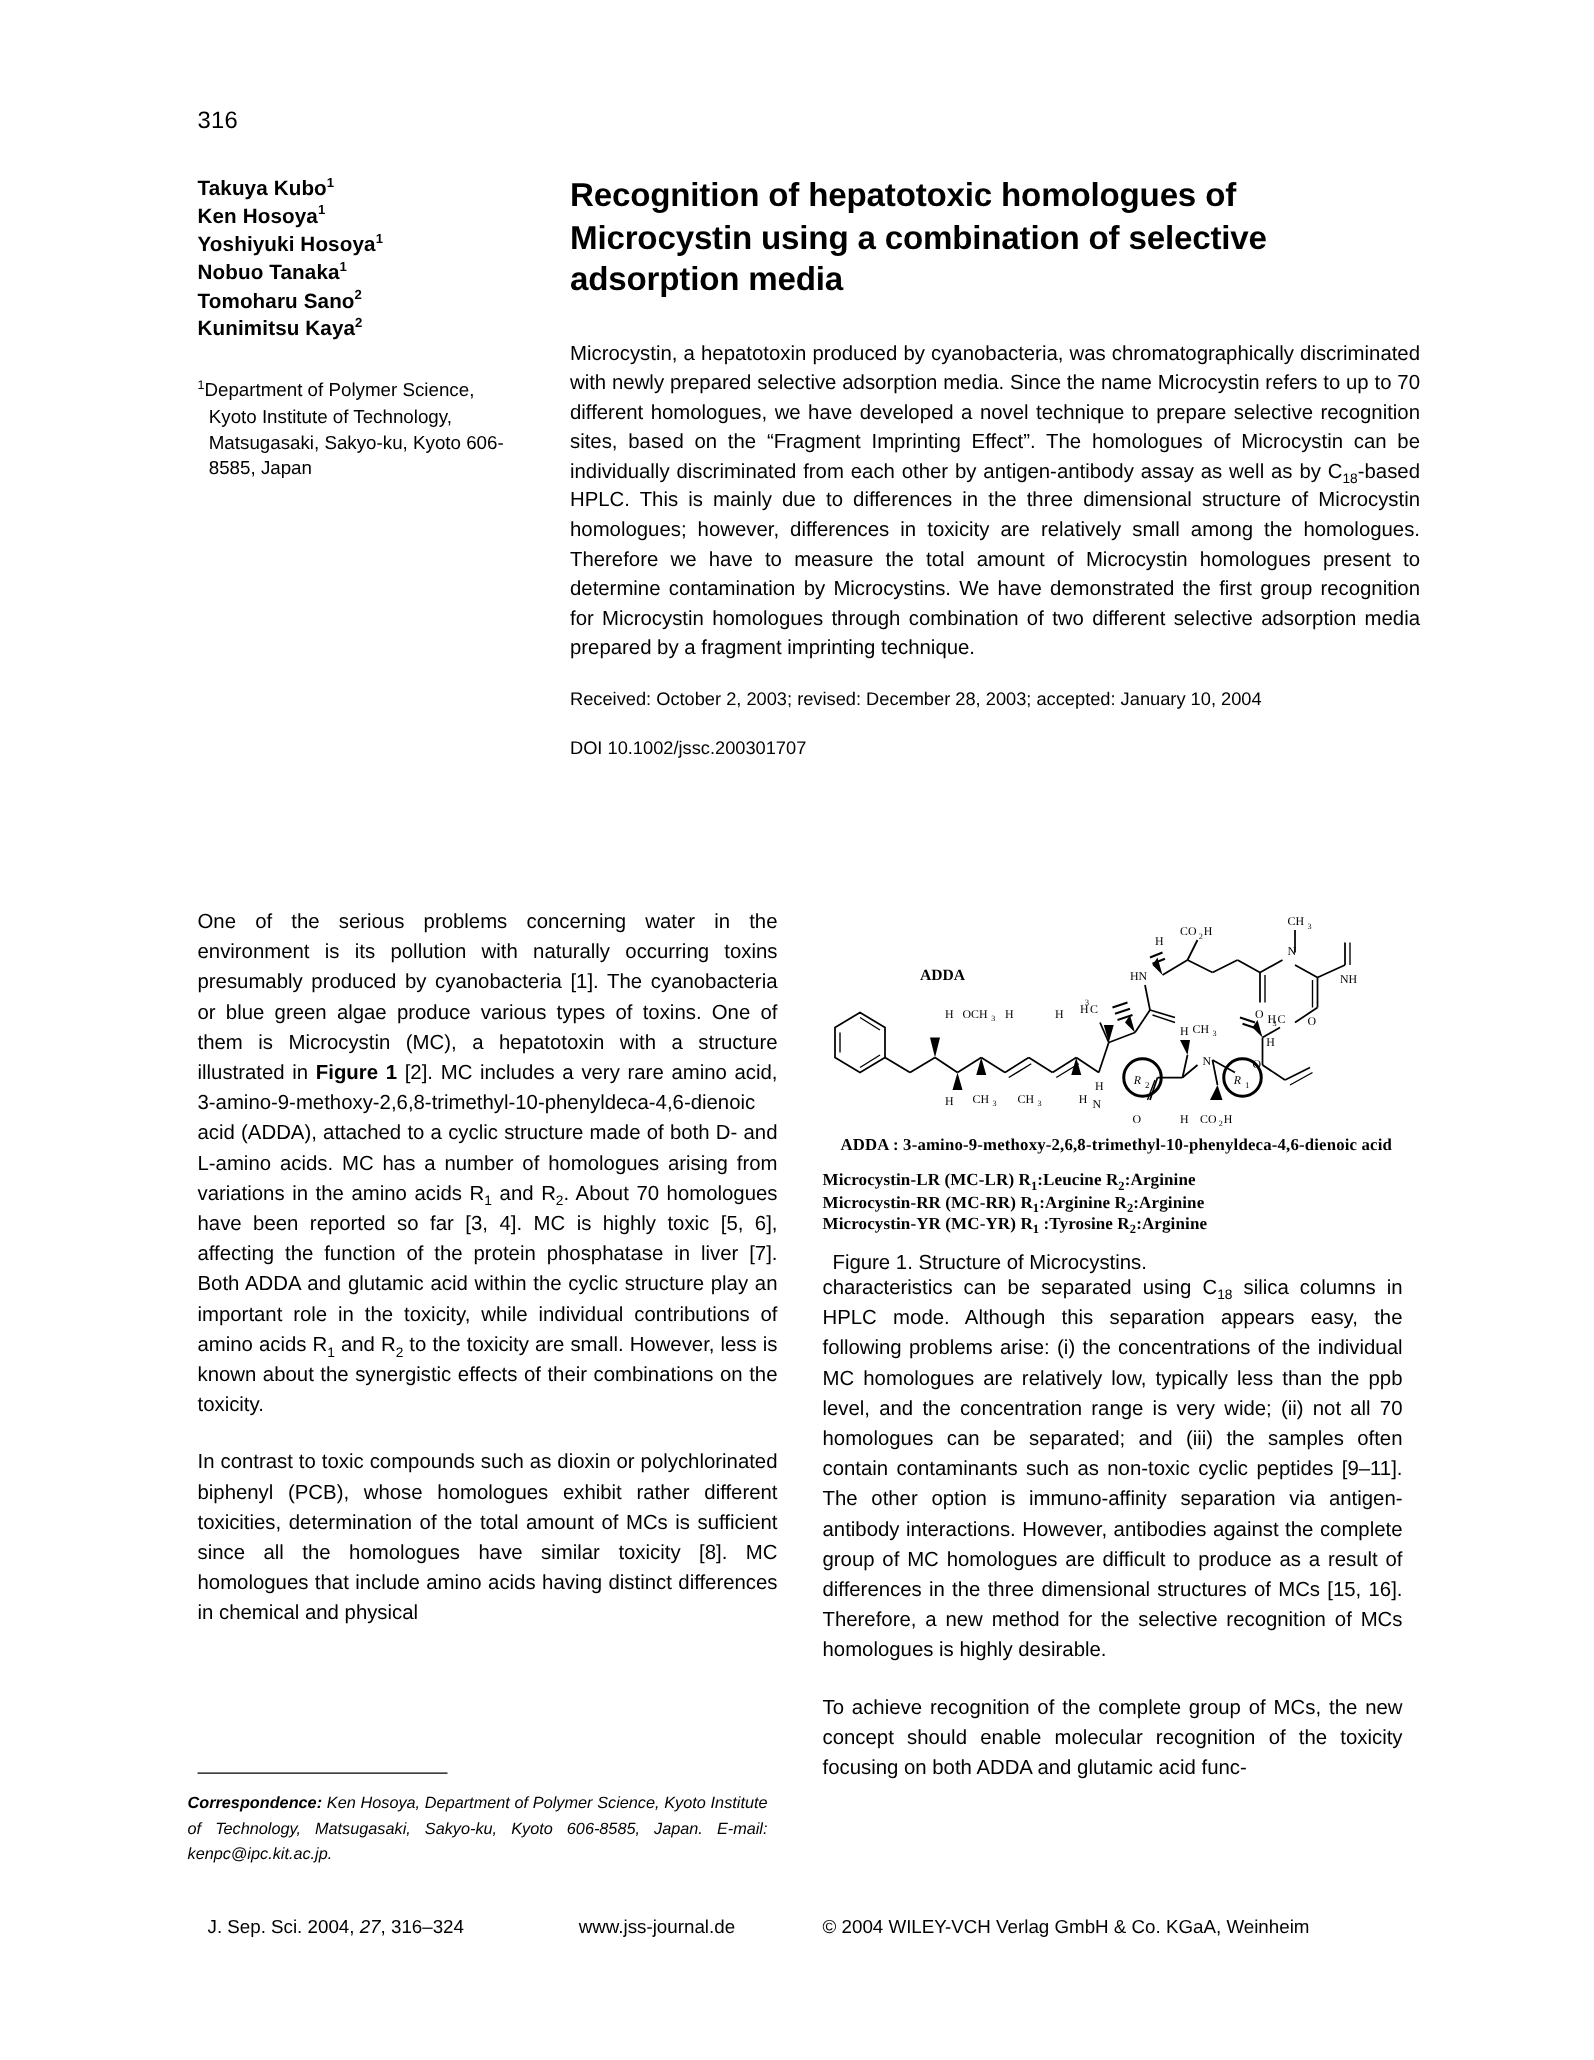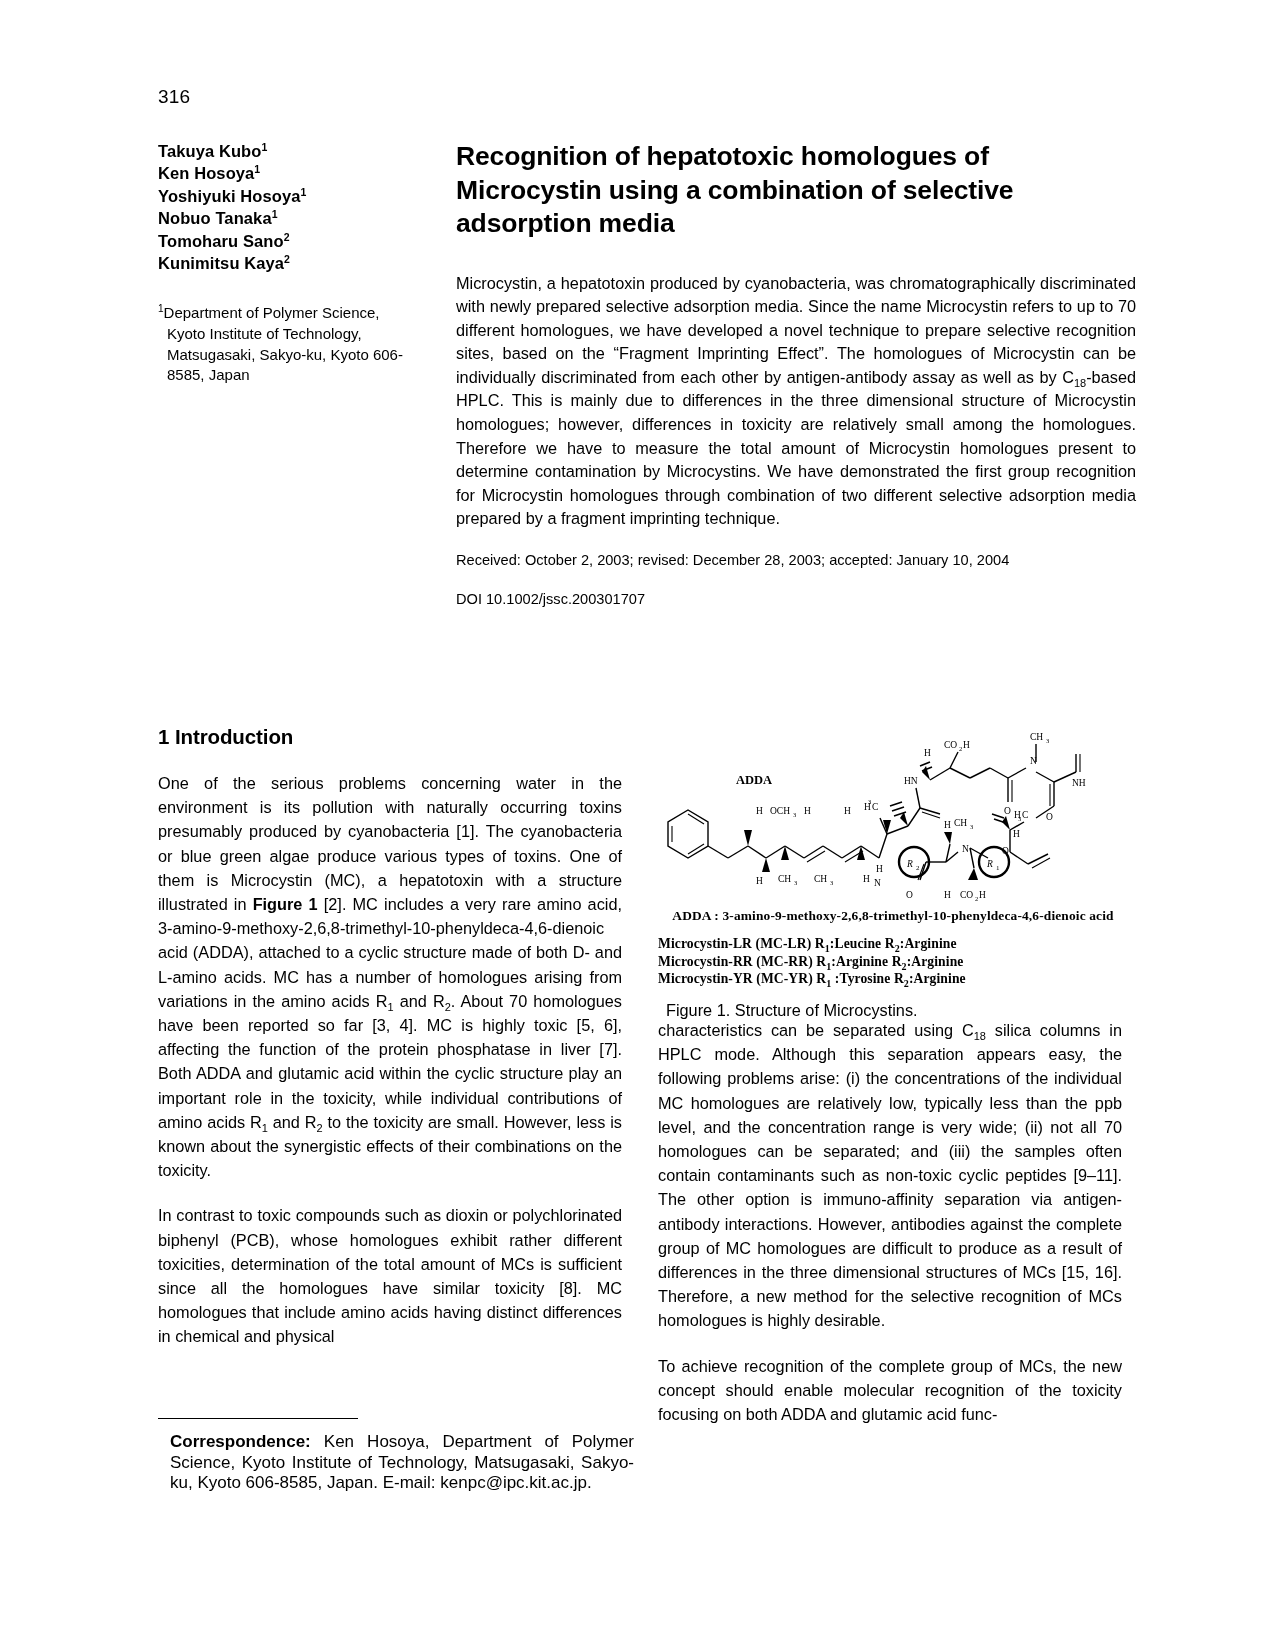--- a/index.html
+++ b/index.html
@@ -179,26 +179,27 @@
   .footnote-rule {
     position: absolute;
     left: 158px;
     top: 1418px;
     width: 200px;
     height: 1px;
     background: #000;
   }
   .correspondence {
     position: absolute;
-    left: 170px;
+    left: 150px;
     top: 1432px;
     width: 464px;
-    font-size: 17px;
+    font-size: 13px;
     line-height: 20.6px;
     text-align: justify;
+    font-style: italic;
   }
   .correspondence b { font-weight: bold; }
 
   
   .footer {
     position: absolute;
     left: 158px;
     top: 1533px;
     width: 965px;
     font-size: 15px;
@@ -253,21 +254,20 @@
 
 
       <p class="received">Received: October 2, 2003; revised: December 28, 2003; accepted: January 10, 2004</p>
 
       <p class="doi">DOI 10.1002/jssc.200301707</p>
     </div>
 
   </div>
 
   <div class="col-left">
-    <h2 class="section-head">1 Introduction</h2>
 
     <p class="body-p"><span>One of the serious problems concerning water in the environment is its pollution with naturally occurring toxins presumably produced by cyanobacteria [1]. The cyanobacteria or blue green algae produce various types of toxins. One of them is Microcystin (MC), a hepatotoxin with a structure illustrated in </span><b>Figure 1</b><span> [2]. MC includes a very rare amino acid, 3-amino-9-methoxy-2,6,8-trimethyl-10-phenyldeca-4,6-dienoic acid (ADDA), attached to a cyclic structure made of both D- and L-amino acids. MC has a number of homologues arising from variations in the amino acids R</span><sub>1</sub><span> and R</span><sub>2</sub><span>. About 70 homologues have been reported so far [3, 4]. MC is highly toxic [5, 6], affecting the function of the protein phosphatase in liver [7]. Both ADDA and glutamic acid within the cyclic structure play an important role in the toxicity, while individual contributions of amino acids R</span><sub>1</sub><span> and R</span><sub>2</sub><span> to the toxicity are small. However, less is known about the synergistic effects of their combinations on the toxicity.</span></p>
 
     <p class="body-p">In contrast to toxic compounds such as dioxin or polychlorinated biphenyl (PCB), whose homologues exhibit rather different toxicities, determination of the total amount of MCs is sufficient since all the homologues have similar toxicity [8]. MC homologues that include amino acids having distinct differences in chemical and physical</p>
   </div>
 
   <div class="figure-box">
     <div class="figure-art">
       <svg width="470" height="180" viewBox="0 0 470 180">
         <g fill="none" stroke="#000" stroke-width="1.4">
@@ -420,14 +420,19 @@
   </div>
 
   <div class="col-right" style="top:1018px;">
     <p class="body-p"><span>characteristics can be separated using C</span><sub>18</sub><span> silica columns in HPLC mode. Although this separation appears easy, the following problems arise: (i) the concentrations of the individual MC homologues are relatively low, typically less than the ppb level, and the concentration range is very wide; (ii) not all 70 homologues can be separated; and (iii) the samples often contain contaminants such as non-toxic cyclic peptides [9–11]. The other option is immuno-affinity separation via antigen-antibody interactions. However, antibodies against the complete group of MC homologues are difficult to produce as a result of differences in the three dimensional structures of MCs [15, 16]. Therefore, a new method for the selective recognition of MCs homologues is highly desirable.</span></p>
     <p class="body-p">To achieve recognition of the complete group of MCs, the new concept should enable molecular recognition of the toxicity focusing on both ADDA and glutamic acid func-</p>
   </div>
 
   <div class="footnote-rule"></div>
   <div class="correspondence"><b>Correspondence:</b><span> Ken Hosoya, Department of Polymer Science, Kyoto Institute of Technology, Matsugasaki, Sakyo-ku, Kyoto 606-8585, Japan. E-mail: kenpc@ipc.kit.ac.jp.</span></div>
 
+  <div class="footer">
+    <div class="footer-left"><span>J. Sep. Sci. 2004, </span><i>27</i><span>, 316–324</span></div>
+    <div class="footer-mid">www.jss-journal.de</div>
+    <div class="footer-right">© 2004 WILEY-VCH Verlag GmbH &amp; Co. KGaA, Weinheim</div>
+  </div>
 
 </div>
 
 </body></html>

